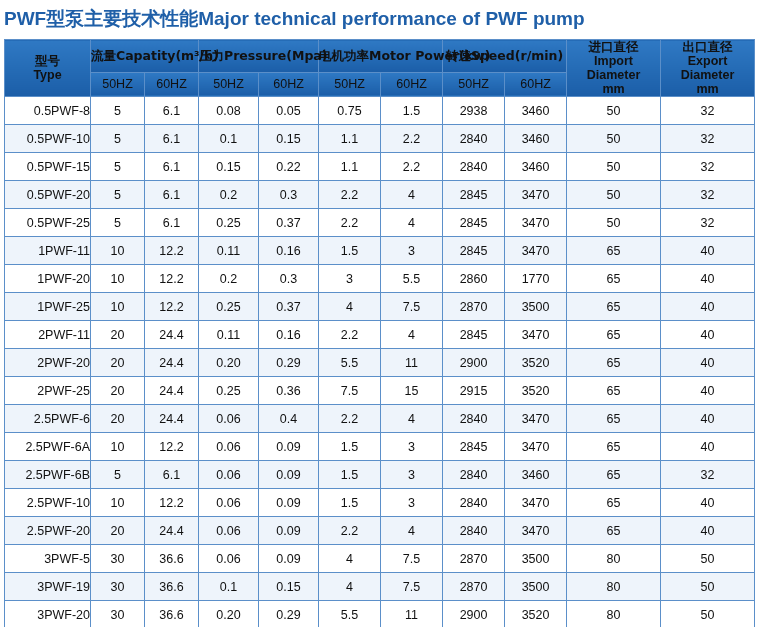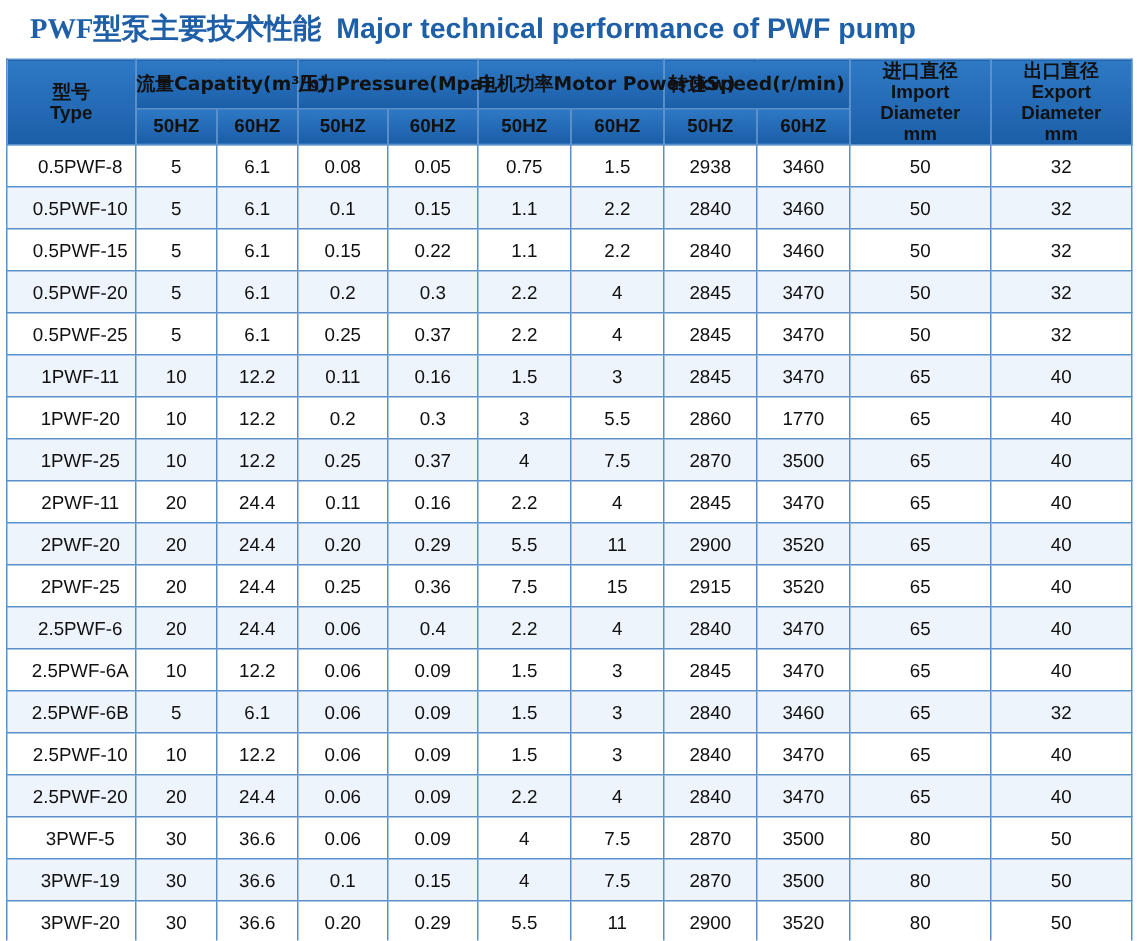--- a/index.html
+++ b/index.html
@@ -22,22 +22,22 @@
     padding: 0;
   }
   .title {
     color: #1f5fa8;
     font-size: 19px;
     font-weight: bold;
     padding: 6px 0 7px 4px;
     letter-spacing: 0px;
     white-space: nowrap;
   }
-  .title .zh { font-family: Liberation Serif, serif; margin-left: 16px; }
-  .title .en { margin-left: 10px; }
+  .title .zh { font-family: Liberation Sans, sans-serif; }
+  .title .en { }
 
   table.spec {
     border-collapse: collapse;
     table-layout: fixed;
     width: 750px;
     margin-left: 4px;
     border: 1px solid #5b8fc9;
   }
   table.spec td, table.spec th {
     border: 1px solid #5b8fc9;
@@ -53,34 +53,34 @@
     color: #ffffff;
     font-weight: bold;
     font-size: 12.5px;
     line-height: 14px;
   }
   thead th.grp {
     height: 30px;
   }
   thead th.sub {
     height: 22px;
-    font-weight: bold;
+    font-weight: normal;
   }
   thead th .zh { font-family: "DejaVu Sans", sans-serif; }
   thead th .line2 { display: block; }
 
   tbody td {
     background: #ffffff;
     height: 28px;
   }
   tbody tr.alt td {
     background: #eef4fb;
   }
   tbody td.type {
-    text-align: center;
+    text-align: right;
     padding-left: 12px;
     font-size: 12.5px;
   }
   .nowrap { white-space: nowrap; }
 </style>
 </head>
 <body>
 
 <div class="page">
 

